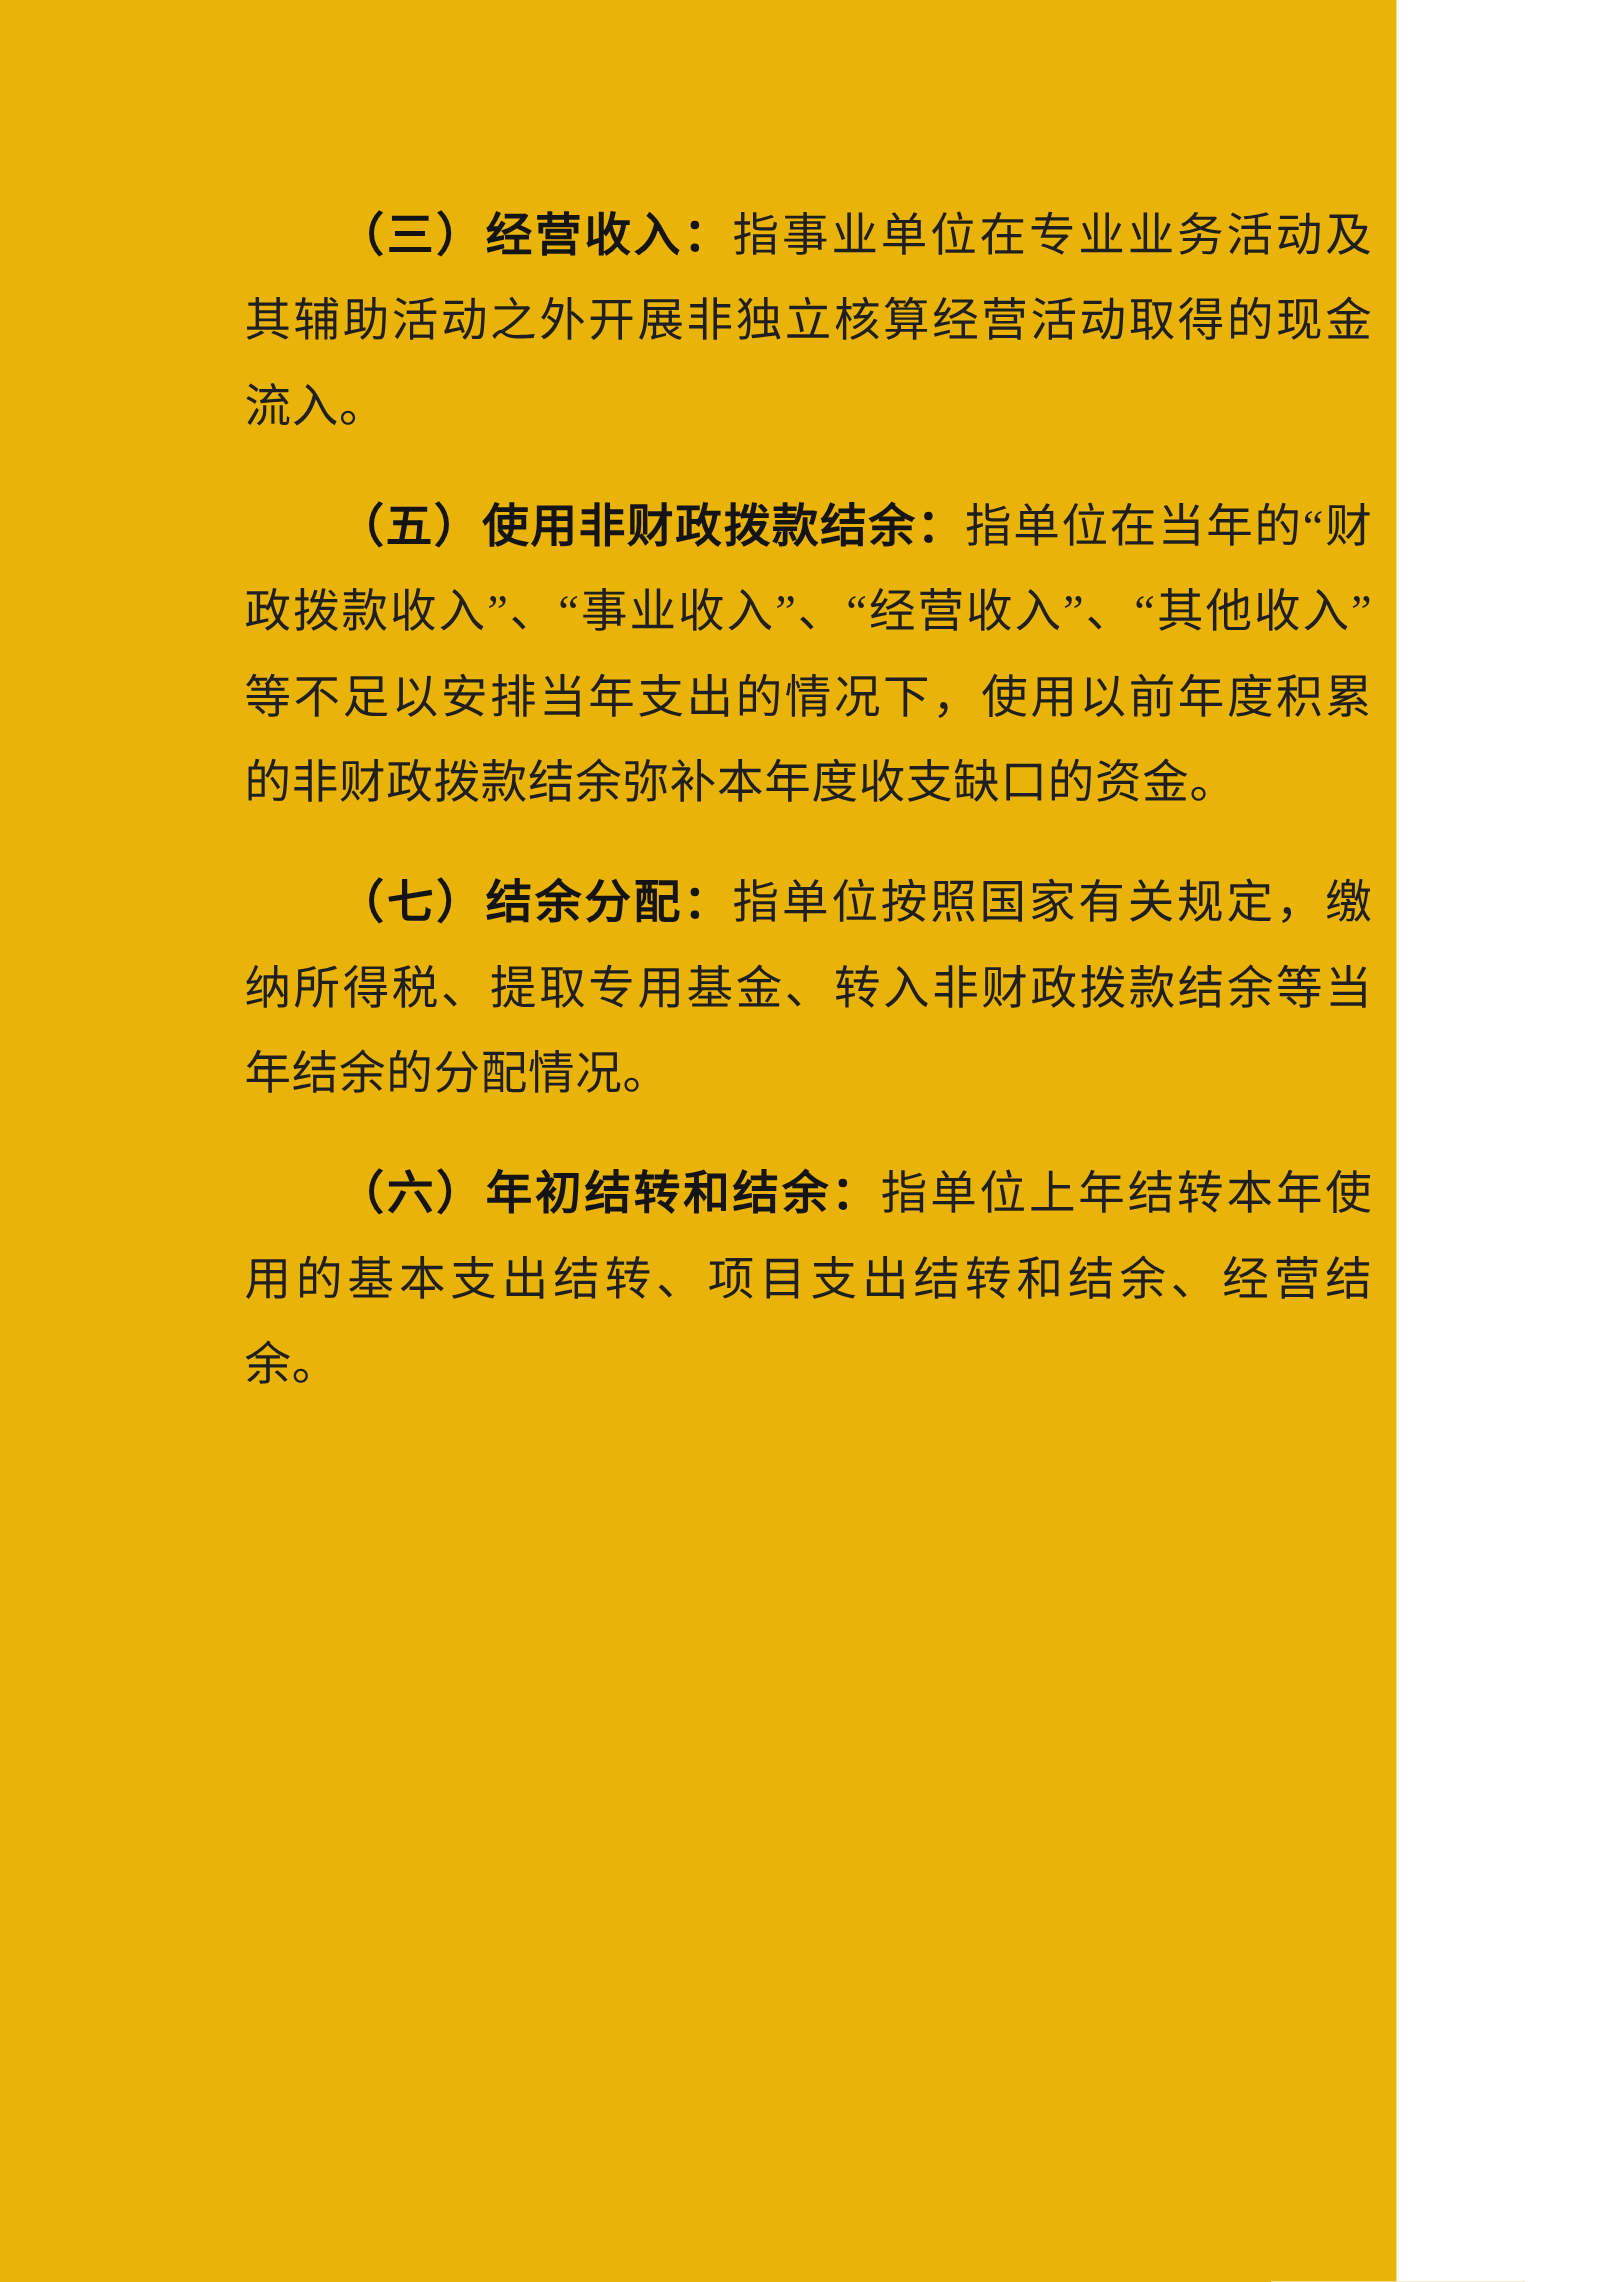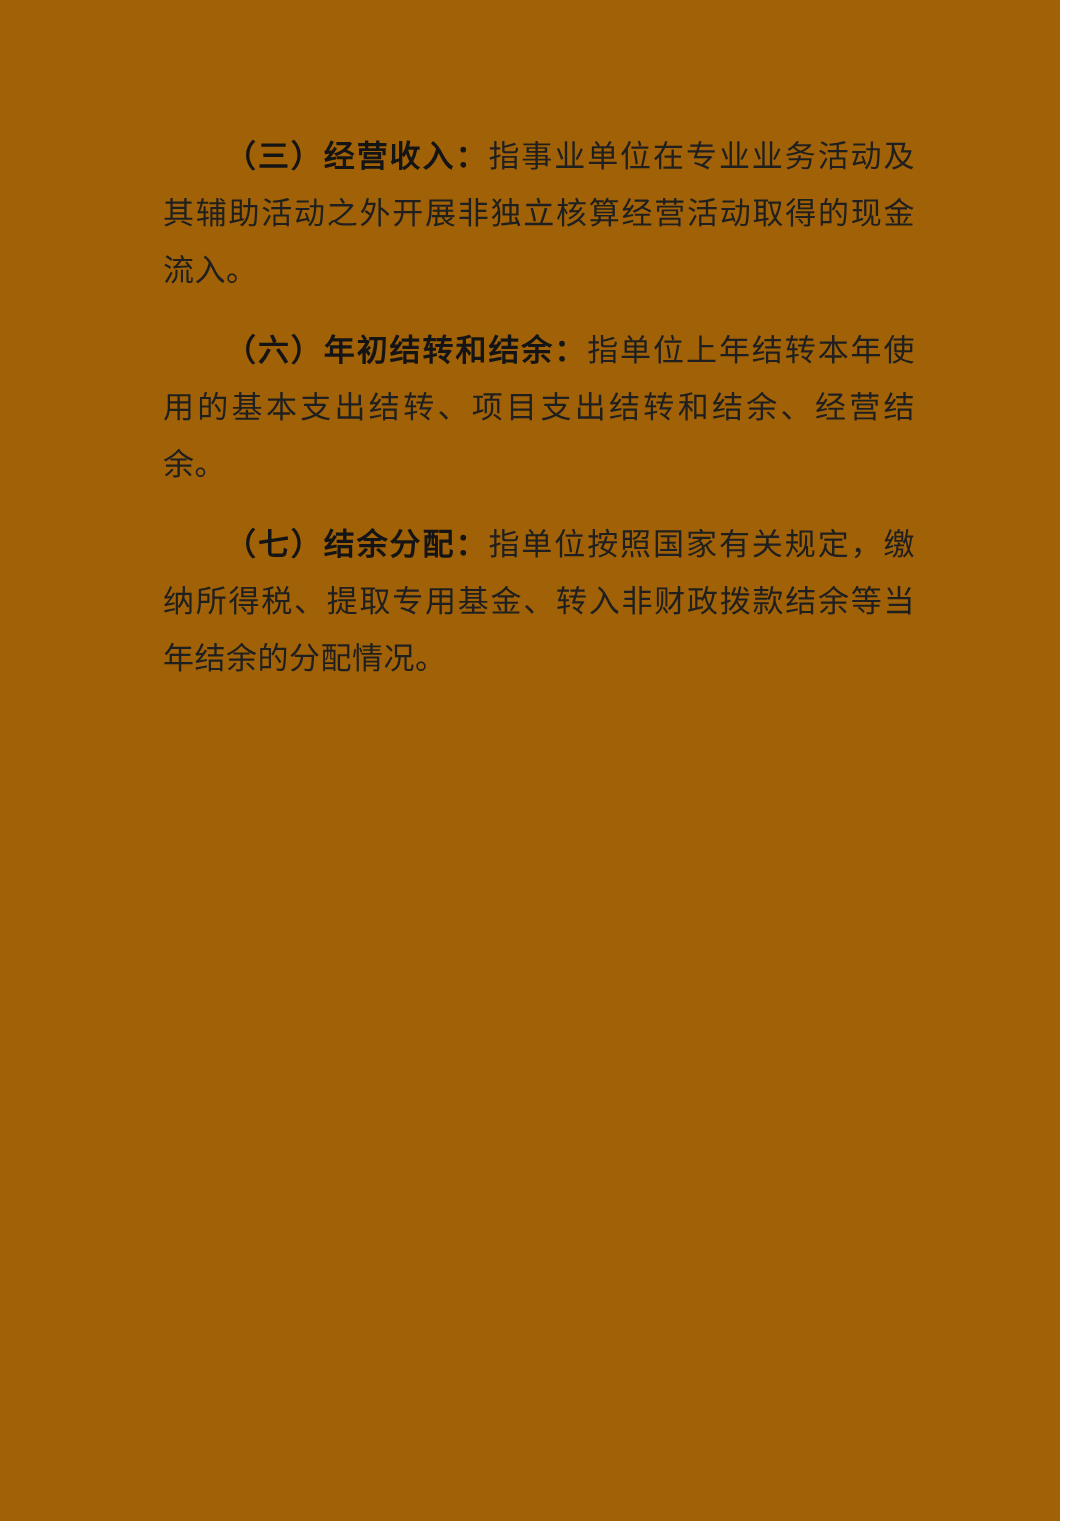--- a/index.html
+++ b/index.html
@@ -2,23 +2,23 @@
 <html lang="zh-CN"><head>
 <meta charset="utf-8">
 <style>
   html, body {
     margin: 0;
     padding: 0;
     background: #ffffff;
   }
   .page {
     position: relative;
-    width: 1060px;
+    width: 931px;
     height: 1521px;
-    background: #a16207;
+    background: #eab308;
     overflow: hidden;
   }
   .content {
     position: absolute;
     top: 128px;
     left: 163px;
     width: 752px;
   }
   p.para {
     margin: 0 0 23px 0;
@@ -39,19 +39,20 @@
 </style>
 </head>
 <body>
 
 <div class="page">
   <div class="content">
 
     <p class="para"><span class="head">（三）经营收入：</span><span>指事业单位在专业业务活动及其辅助活动之外开展非独立核算经营活动取得的现金流入。</span></p>
 
 
+    <p class="para"><span class="head">（五）使用非财政拨款结余：</span><span>指单位在当年的“财政拨款收入”、“事业收入”、“经营收入”、“其他收入”等不足以安排当年支出的情况下，使用以前年度积累的非财政拨款结余弥补本年度收支缺口的资金。</span></p>
+
+    <p class="para"><span class="head">（七）结余分配：</span><span>指单位按照国家有关规定，缴纳所得税、提取专用基金、转入非财政拨款结余等当年结余的分配情况。</span></p>
 
     <p class="para"><span class="head">（六）年初结转和结余：</span><span>指单位上年结转本年使用的基本支出结转、项目支出结转和结余、经营结余。</span></p>
-
-    <p class="para"><span class="head">（七）结余分配：</span><span>指单位按照国家有关规定，缴纳所得税、提取专用基金、转入非财政拨款结余等当年结余的分配情况。</span></p>
 
   </div>
 </div>
 
 </body></html>

